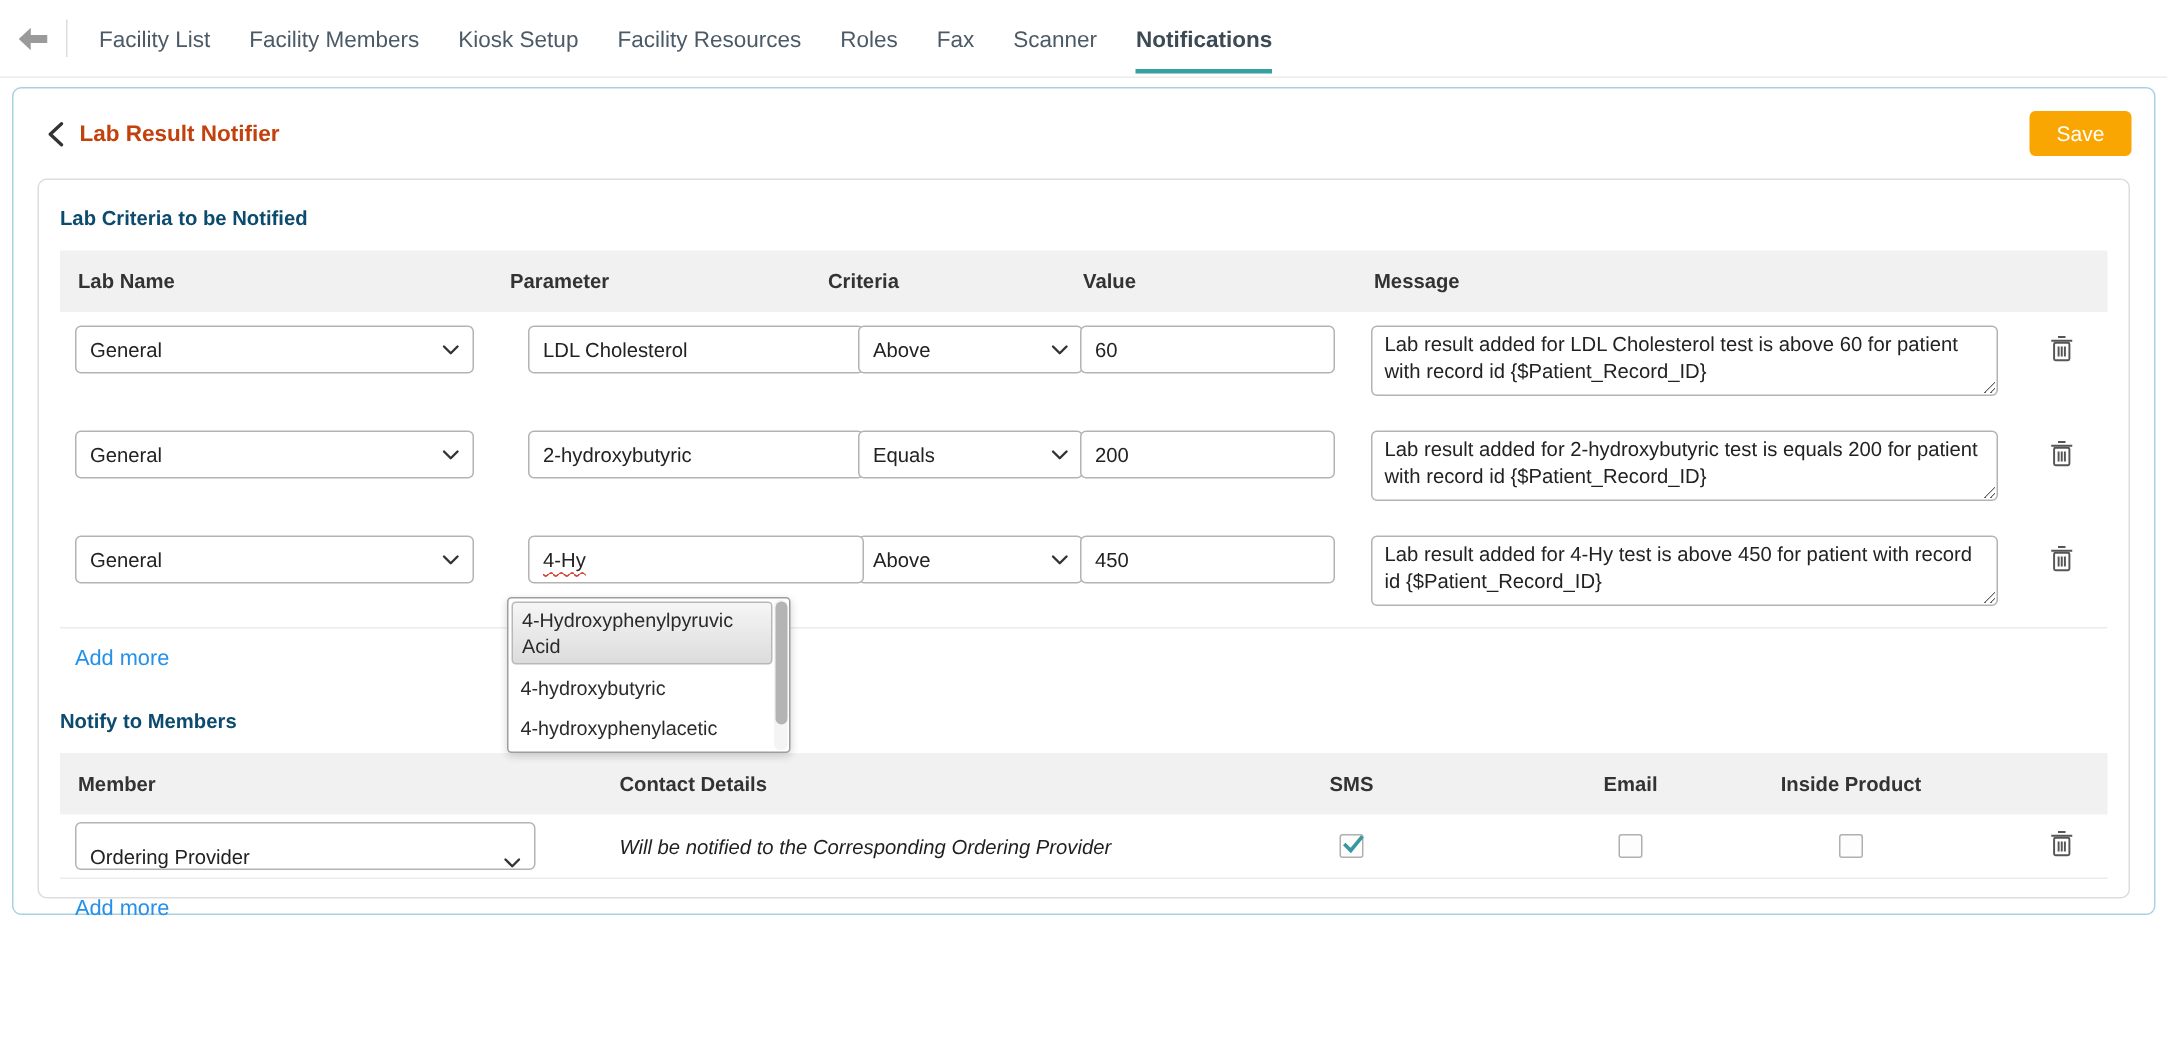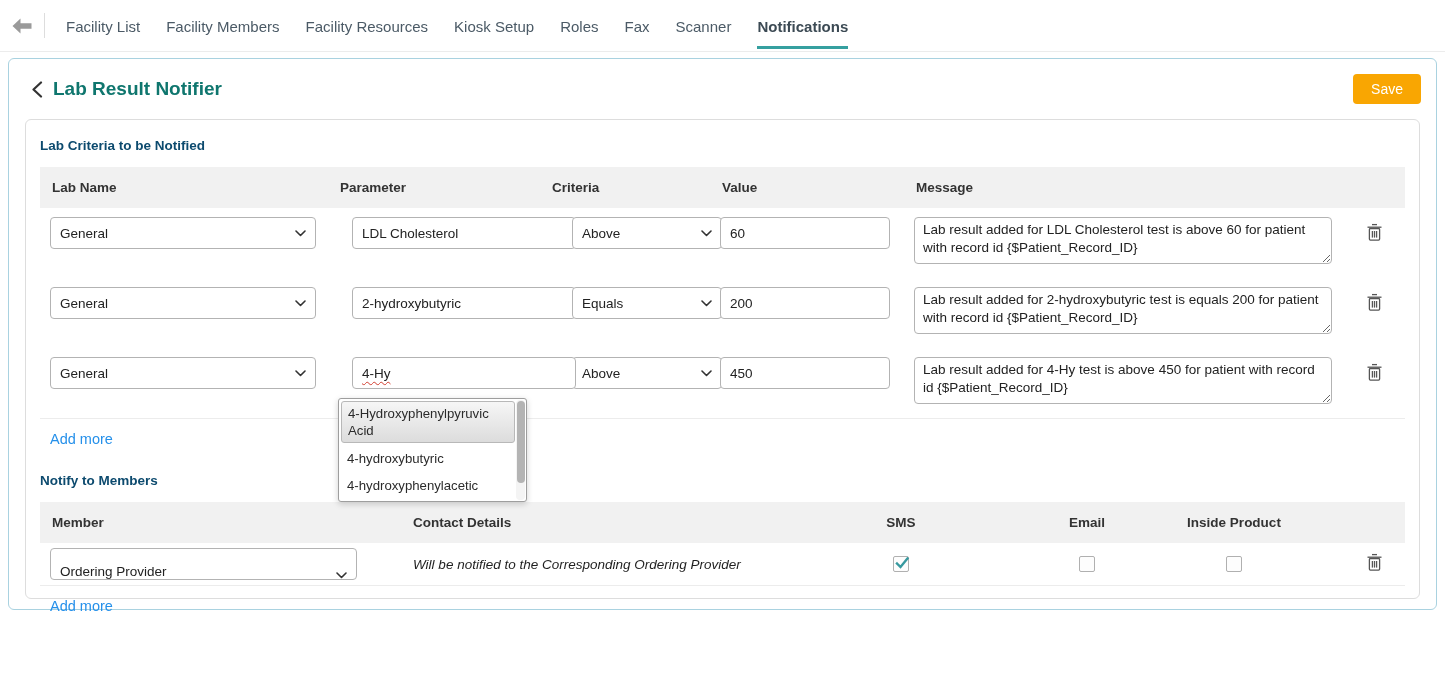--- a/index.html
+++ b/index.html
@@ -26,21 +26,21 @@
   .tab span { padding: 15px 0 11px; border-bottom: 3px solid transparent; }
   .tab.active { font-weight: bold; color: #3c4a54; }
   .tab.active span { border-bottom-color: var(--teal); }
 
   
   .panel {
     margin: 6px 8px 0; height: 552px; background: #fff;
     border: 1px solid #a9d2e0; border-radius: 6px; position: relative;
   }
   .panel-header { height: 60px; display: flex; align-items: center; padding: 0 15px 0 22px; }
-  .page-title { font-size: 19px; font-weight: bold; color: #0f766e; margin-left: 10px; }
+  .page-title { font-size: 15px; font-weight: bold; color: #c2410c; margin-left: 10px; }
   .spacer { flex: 1; }
   .save-btn {
     background: var(--orange); color: #fff; border: none; border-radius: 4px;
     font-size: 14px; padding: 7px 18px; cursor: pointer;
     font-family: inherit;
   }
 
   .card {
     margin: 0 16px; height: 480px; border: 1px solid #ddd; border-radius: 6px;
     padding: 12px 14px; position: relative;
@@ -153,24 +153,24 @@
   </div>
   <div class="nav-divider"></div>
   <div class="tabs">
     <div class="tab">
         <span>Facility List</span>
       </div>
     <div class="tab">
         <span>Facility Members</span>
       </div>
     <div class="tab">
+        <span>Kiosk Setup</span>
+      </div>
+    <div class="tab">
         <span>Facility Resources</span>
-      </div>
-    <div class="tab">
-        <span>Kiosk Setup</span>
       </div>
     <div class="tab">
         <span>Roles</span>
       </div>
     <div class="tab">
         <span>Fax</span>
       </div>
     <div class="tab">
         <span>Scanner</span>
       </div>

